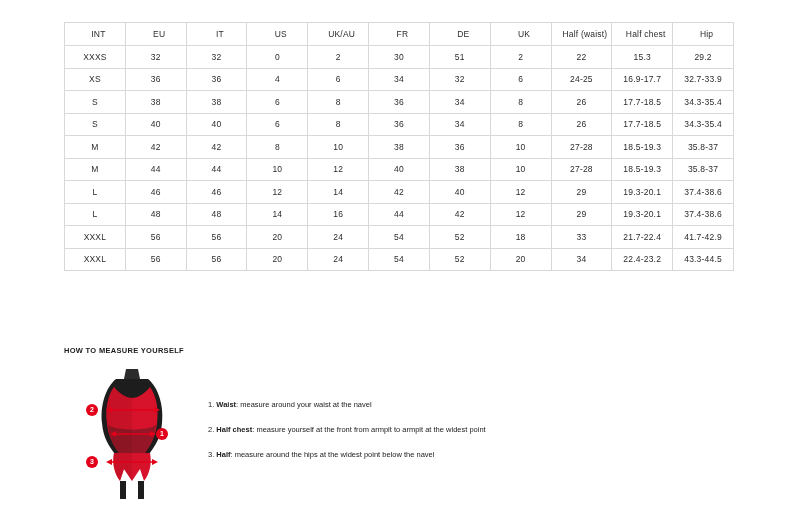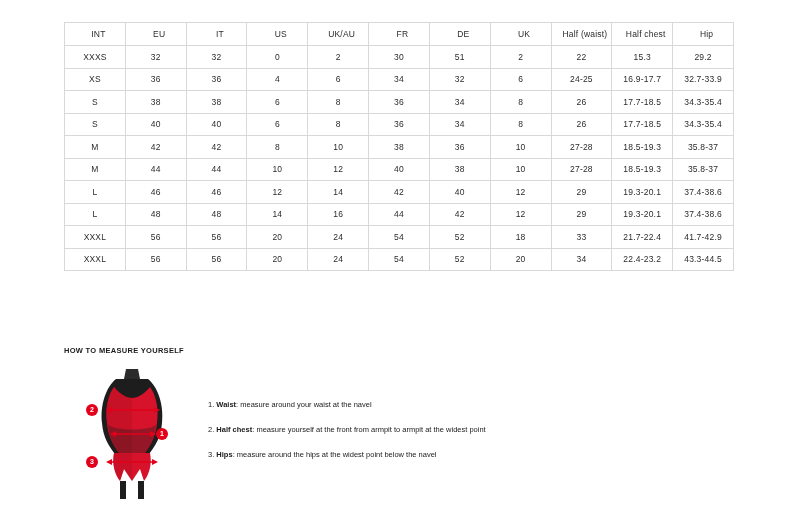--- a/index.html
+++ b/index.html
@@ -313,19 +313,19 @@
         </svg>
 
         <div class="marker m1">1</div>
         <div class="marker m2">2</div>
         <div class="marker m3">3</div>
       </div>
 
       <div class="measure-list" id="measure-list">
           <div class="measure-item"><span>1.</span> <b>Waist</b><span>: measure around your waist at the navel</span></div>
           <div class="measure-item"><span>2.</span> <b>Half chest</b><span>: measure yourself at the front from armpit to armpit at the widest point</span></div>
-          <div class="measure-item"><span>3.</span> <b>Hips</b><span>: measure around the hips at the widest point below the navel</span></div>
+          <div class="measure-item"><span>3.</span> <b>Half</b><span>: measure around the hips at the widest point below the navel</span></div>
         </div>
 
     </div>
   </div>
 
 </div>
 
 </body></html>

